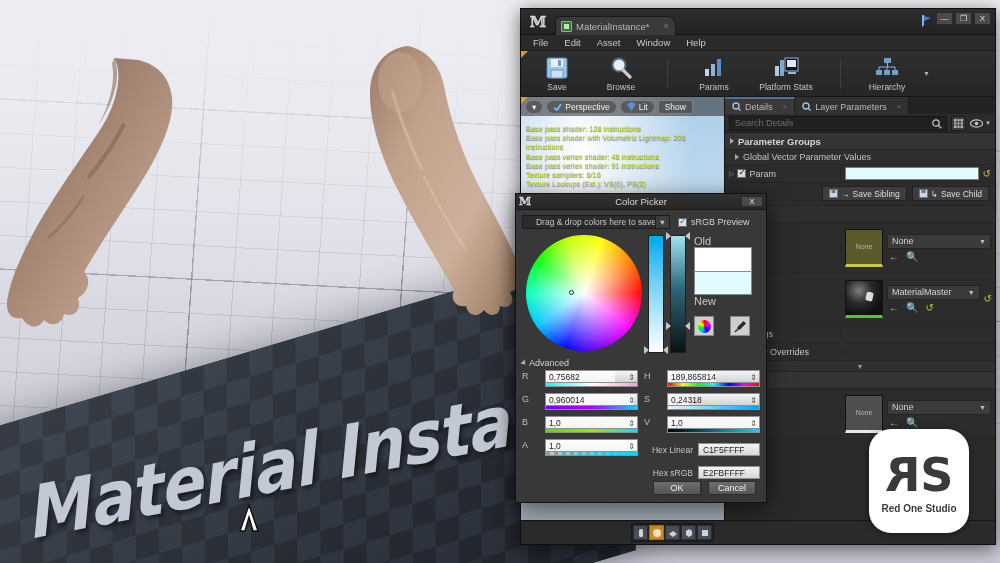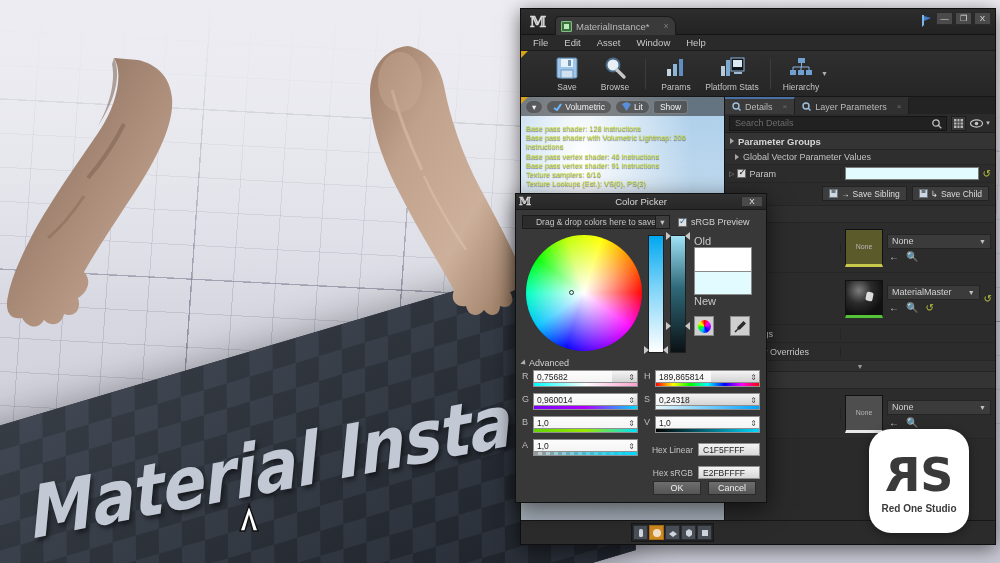--- a/index.html
+++ b/index.html
@@ -113,21 +113,21 @@
   }
 
   .ue-menubar {
     height: 16px; background: #2a2a2a; display: flex; align-items: center;
     gap: 0; padding-left: 4px; border-bottom: 1px solid #1b1b1b;
   }
   .menu-item { padding: 0 8px; font-size: 9.5px; color: #c9c9c9; line-height: 16px; }
 
   .ue-toolbar {
     height: 46px; background: linear-gradient(180deg,#2f2f2f,#262626);
-    display: flex; align-items: center; gap: 0; padding-left: 22px;
+    display: flex; align-items: center; gap: 16px; padding-left: 12px;
     border-bottom: 1px solid #161616; position: relative;
   }
   .ue-toolbar::before{
     content:""; position:absolute; left:0; top:0;
     border-left: 7px solid #d8a21a; border-bottom: 7px solid transparent;
   }
   .tb-btn {
     width: 48px; height: 44px; display: flex; flex-direction: column;
     align-items: center; justify-content: center; gap: 2px;
   }
@@ -343,21 +343,21 @@
     width: 13px; height: 13px; border-radius: 50%;
     background: conic-gradient(#ff0000,#ff00ff,#7f00ff,#0000ff,#00bfff,#00ff00,#ffff00,#ff0000);
   }
 
   .adv-row { display:flex; align-items:center; gap:3px; padding: 5px 0 2px 6px;}
   .adv-tri { width:0;height:0;border-left:4px solid #b0b0b0;border-top:3px solid transparent;border-bottom:3px solid transparent; transform: rotate(45deg);}
   .cp-fields { display: flex; padding: 0 6px; gap: 6px; }
   .fcol { flex: 1; display: flex; flex-direction: column; gap: 6px; }
   .frow { display: flex; align-items: flex-start; gap: 3px; }
   .fkey { width: 8px; font-size: 9px; color: #bdbdbd; line-height: 13px; }
-  .fwrap { flex: 1; }
+  .fwrap { flex: 1; margin-left: 12px; }
   .fbox {
     height: 13px; background: linear-gradient(180deg,#f4f4f4,#d4d4d4);
     border: 1px solid #8f8f8f; display: flex; align-items: center;
     padding: 0 3px; font-size: 8.5px; color: #1c1c1c; position: relative;
   }
   .fbox .spin { position:absolute; right:2px; top:2px; font-size:8px; color:#4a4a4a; }
   .fbox .fill { position:absolute; left:0; top:0; bottom:0; background: rgba(255,255,255,.75); }
   .fbox .txt { position: relative; z-index:2; }
   .fgrad { height: 4px; border: 1px solid #8f8f8f; border-top: none; }
   .g-r { background: linear-gradient(90deg,#00ffff,#ffffff,#ff9fd0); }
@@ -539,21 +539,21 @@
         <div class="vp-floor"></div>
 
         <div class="vp-toolbar">
           <div class="vp-chip">
             <span>▾</span>
           </div>
           <div class="vp-chip">
             <svg width="9" height="8" viewBox="0 0 9 8">
               <path d="M1 5 L4 7 L8 1" stroke="#6fb8ff" stroke-width="2" fill="none"></path>
             </svg>
-            <span>Volumetric</span>
+            <span>Perspective</span>
           </div>
           <div class="vp-chip">
             <svg width="9" height="9" viewBox="0 0 9 9">
               <path d="M4.5 0 L9 2 L4.5 9 L0 2 Z" fill="#5a8ed8"></path>
             </svg>
             <span>Lit</span>
           </div>
           <div class="vp-chip sq">
             <span>Show</span>
           </div>

